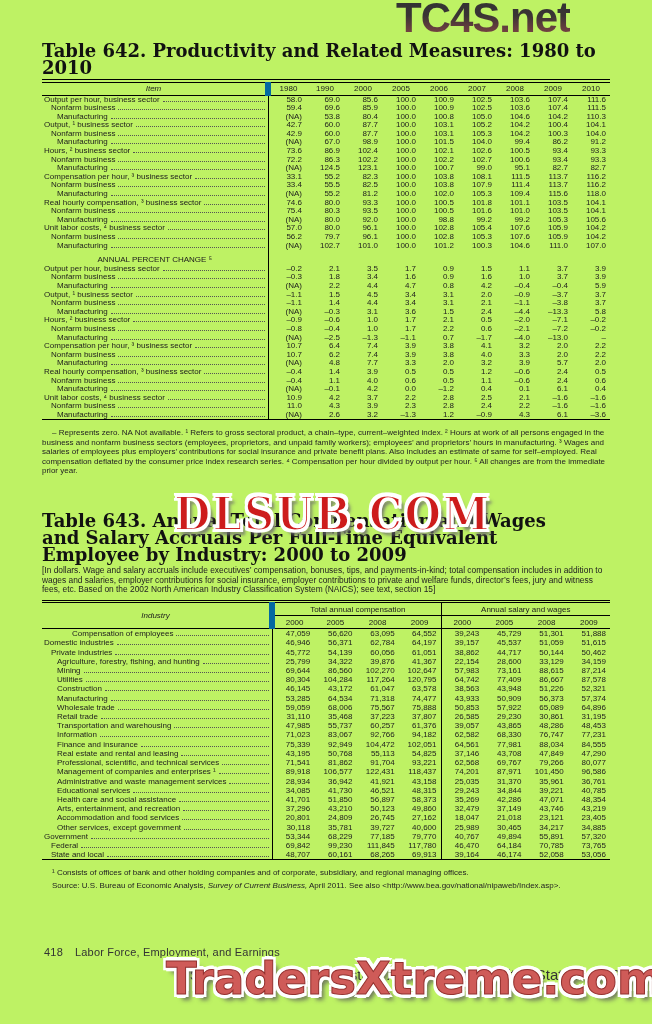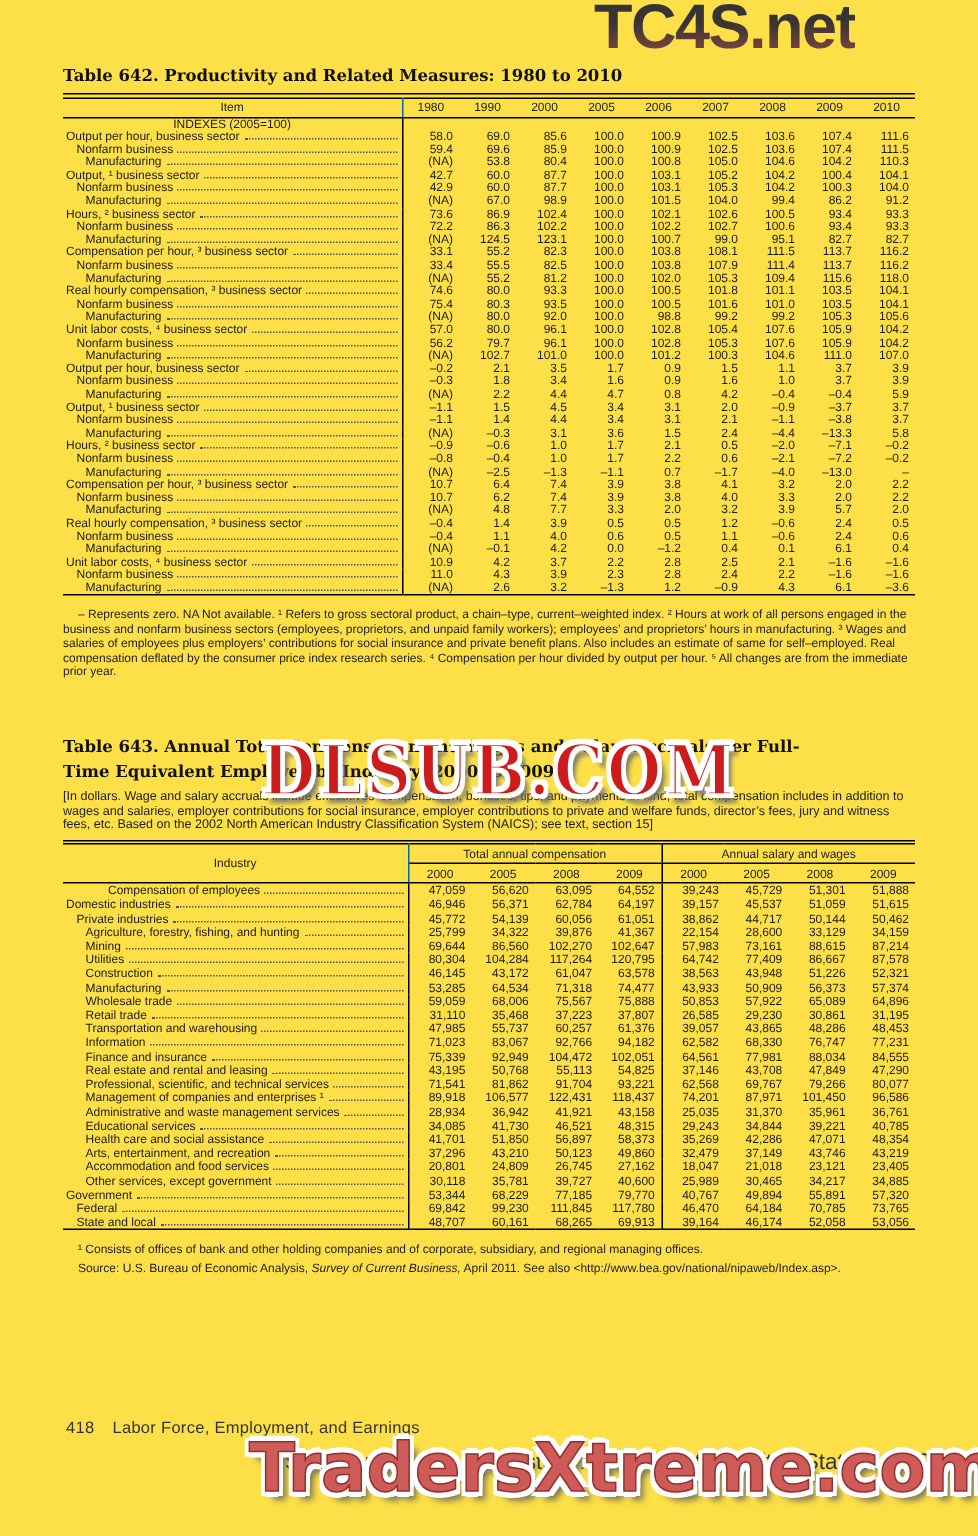--- a/index.html
+++ b/index.html
@@ -1,39 +1,39 @@
 <!DOCTYPE html>
 <html><head>
 <meta charset="utf-8">
 <style>
   html,body { margin:0; padding:0; }
   body { background:#e8e8e8; }
   .page {
     position:relative; width:652px; height:1024px; margin:0 auto;
-    background:#fde047; overflow:hidden;
+    background:#bef264; overflow:hidden;
     font-family:"Liberation Sans", sans-serif; color:#1c1c1c;
   }
   .content { position:absolute; left:42px; top:0; width:568px; }
 
   
   .tbl-title {
     font-family:"DejaVu Serif", serif; font-weight:bold;
-    font-size:11px; line-height:17px; margin:0 0 3px 0; color:#111;
+    font-size:18px; line-height:17px; margin:0 0 3px 0; color:#111;
   }
   .bracket { font-size:8.4px; line-height:9.6px; margin:0 0 5px 0; color:#222; }
 
   
   .tblwrap { border-top:1px solid #000; padding-top:1.5px; }
   table.tbl {
     border-collapse:collapse; table-layout:fixed; width:568px;
     border-top:1px solid #000; border-bottom:1.5px solid #000;
   }
   .tbl th, .tbl td { padding:0; font-size:8px; vertical-align:bottom; }
   .tbl th { font-weight:normal; }
-  th.item-h { border-right:1px solid #0369a1; border-bottom:1px solid #000; text-align:center; height:18px; vertical-align:middle; }
+  th.item-h { border-right:6px solid #0369a1; border-bottom:1px solid #000; text-align:center; height:18px; vertical-align:middle;font-style:italic; }
   th.grp { border-bottom:1px solid #000; text-align:center; height:12px; vertical-align:middle; }
   tr.yrs th { border-bottom:1px solid #000; text-align:center; height:12px; vertical-align:middle; }
   .grp-start { border-left:1px solid #000; }
 
   td.item { border-right:1px solid #000; overflow:hidden; }
   td.num { text-align:right; padding-right:4px; white-space:nowrap; }
   td.blank { }
   td.section { text-align:center; font-size:8px; }
   .t642 tbody td { height:8.6px; line-height:8.6px; }
   .t643 tbody td { height:9.2px; line-height:9.2px; }
@@ -104,24 +104,20 @@
                 <th>2005</th>
                 <th>2006</th>
                 <th>2007</th>
                 <th>2008</th>
                 <th>2009</th>
                 <th>2010</th>
               </tr>
           </thead>
           <tbody>
               <tr>
-                <td class="item section">INDEXES (2005=100)</td>
-                <td colspan="9" class="blank"></td>
-              </tr>
-              <tr>
                 <td class="item">
                   <div class="cellflex ind0">
                     <span class="lbl">Output per hour, business sector</span>
                     <span class="leader"></span>
                   </div>
                 </td>
                 <td class="num">58.0</td>
                 <td class="num">69.0</td>
                 <td class="num">85.6</td>
                 <td class="num">100.0</td>
@@ -412,20 +408,24 @@
                 </td>
                 <td class="num">(NA)</td>
                 <td class="num">102.7</td>
                 <td class="num">101.0</td>
                 <td class="num">100.0</td>
                 <td class="num">101.2</td>
                 <td class="num">100.3</td>
                 <td class="num">104.6</td>
                 <td class="num">111.0</td>
                 <td class="num">107.0</td>
+              </tr>
+              <tr class="gap">
+                <td class="item section">ANNUAL PERCENT CHANGE ⁵</td>
+                <td colspan="9" class="blank"></td>
               </tr>
               <tr>
                 <td class="item">
                   <div class="cellflex ind0">
                     <span class="lbl">Output per hour, business sector</span>
                     <span class="leader"></span>
                   </div>
                 </td>
                 <td class="num">–0.2</td>
                 <td class="num">2.1</td>

